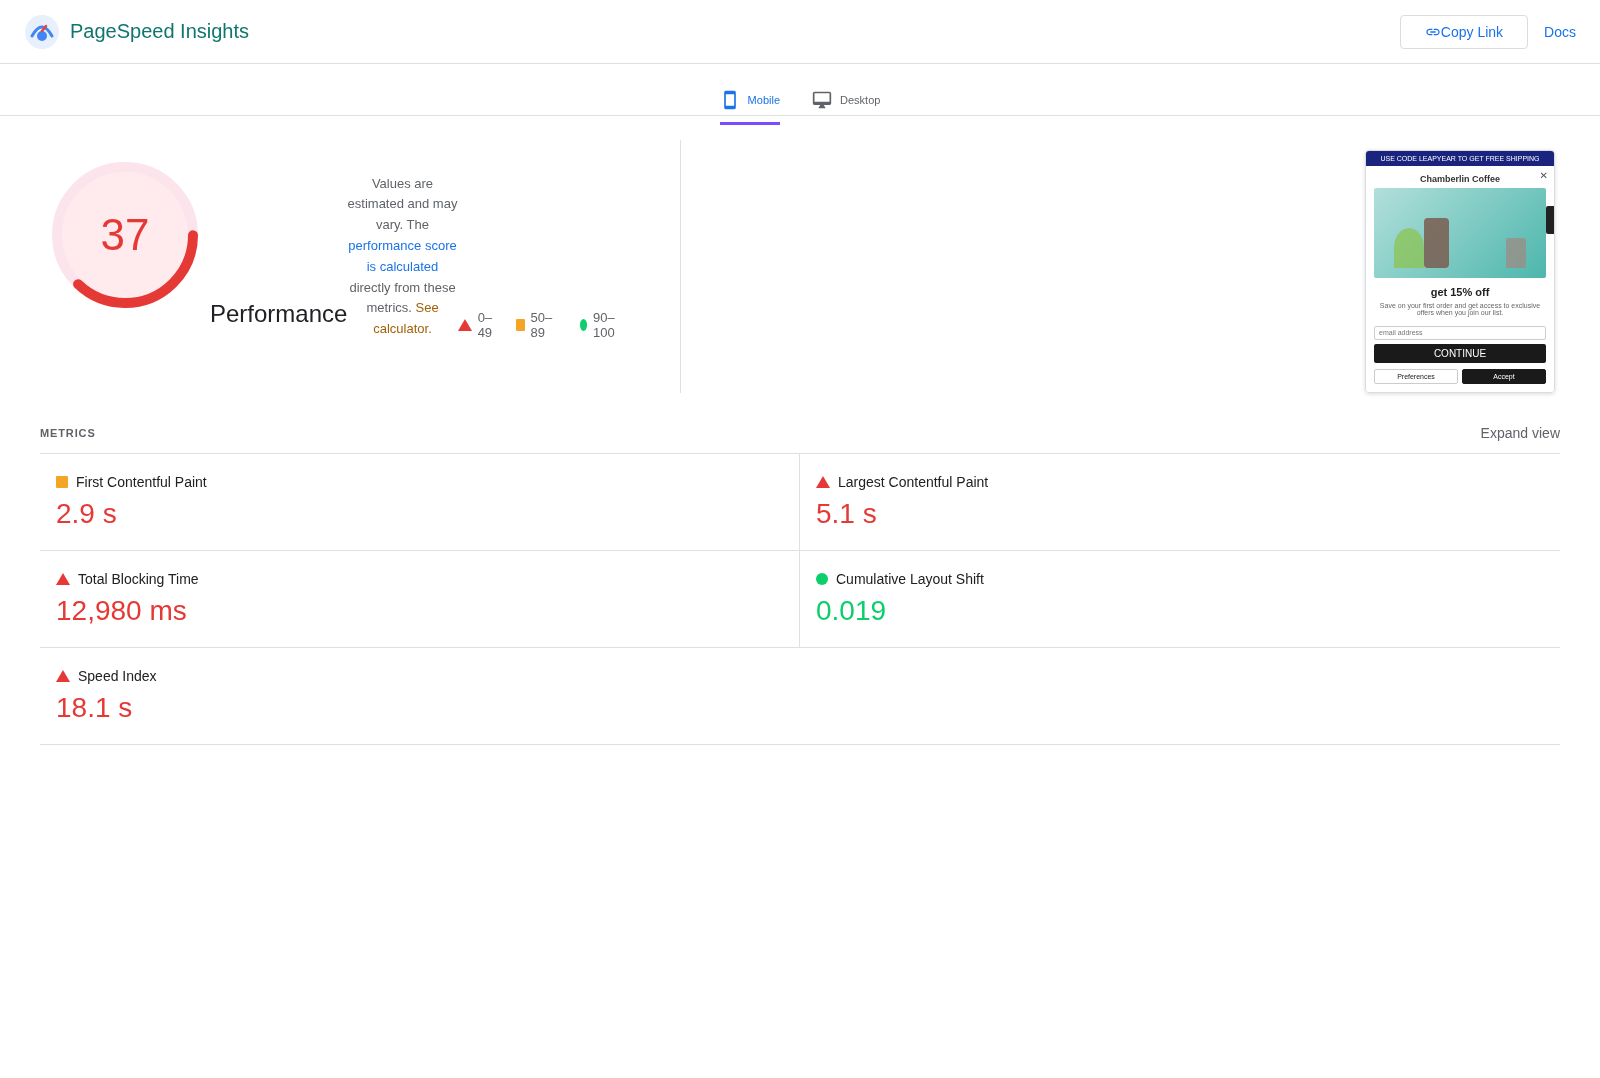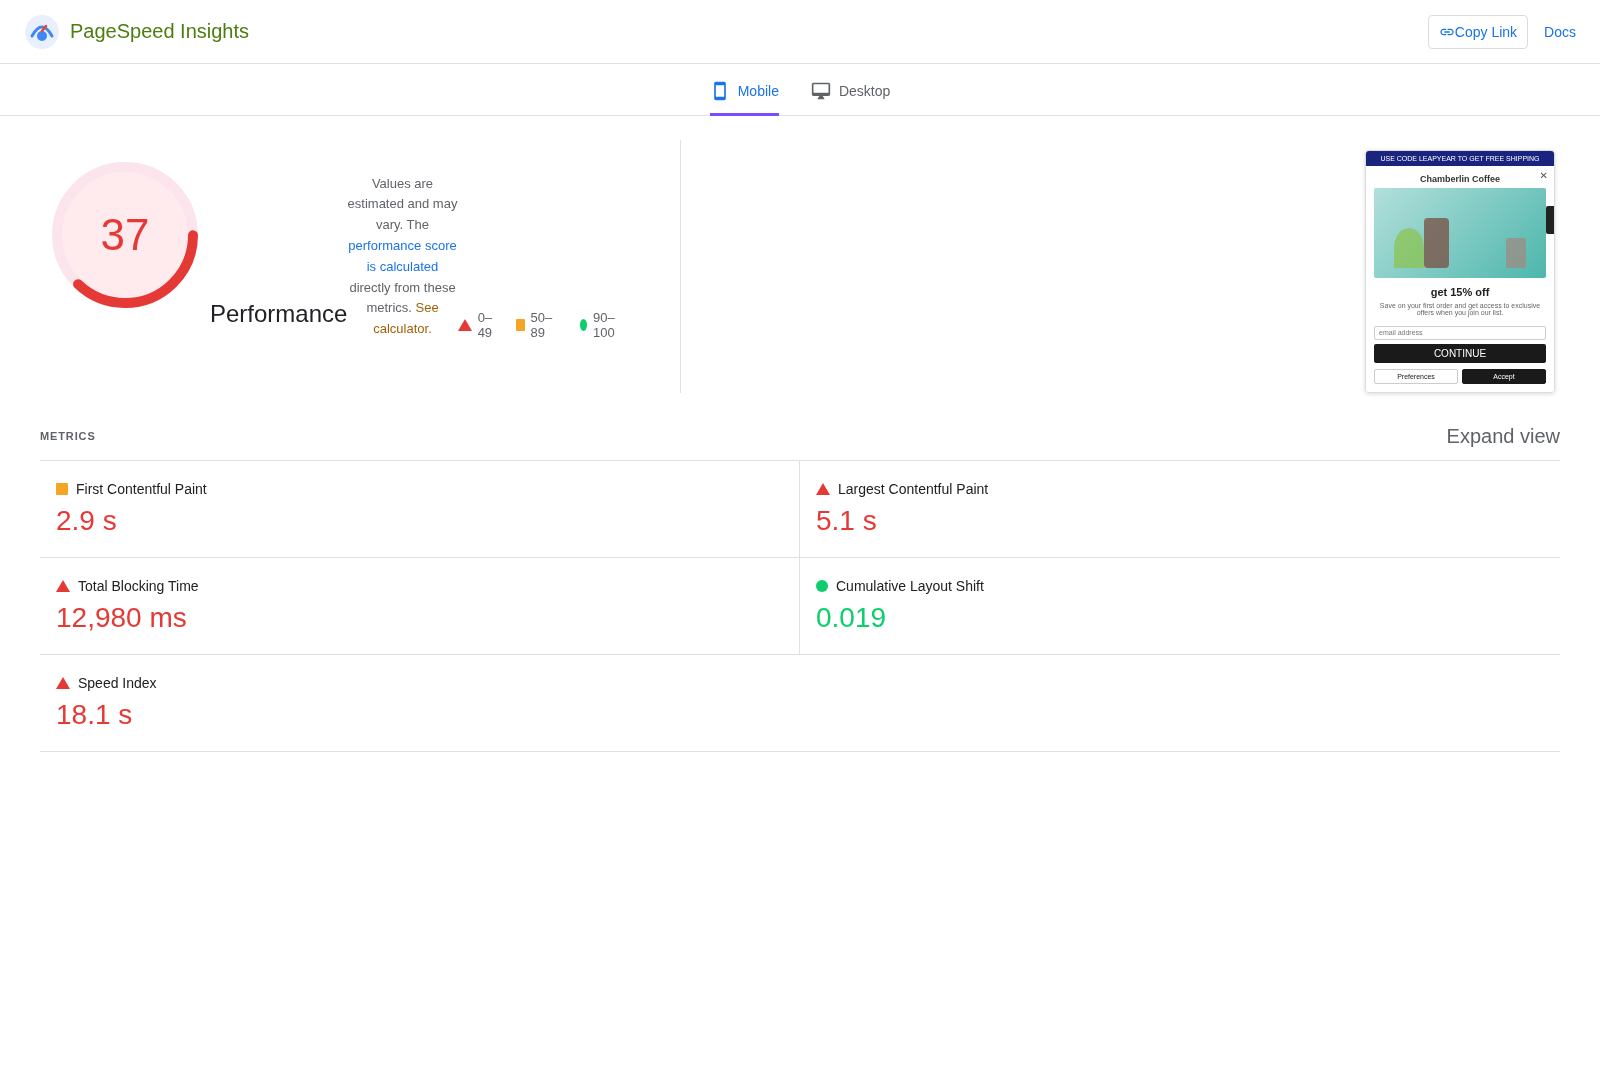--- a/index.html
+++ b/index.html
@@ -19,33 +19,33 @@
       align-items: center;
       gap: 10px;
     }
     .logo-icon {
       width: 36px;
       height: 36px;
     }
     .app-title {
       font-size: 20px;
       font-weight: 400;
-      color: #4d7c0f;
+      color: #0f766e;
     }
     .header-right {
       display: flex;
       align-items: center;
       gap: 16px;
     }
     .copy-link-btn {
       display: flex;
       align-items: flex-start;
       border: 1px solid #dadce0;
       border-radius: 4px;
-      padding: 8px 10px;
+      padding: 8px 24px;
       background: #fff;
       color: #1a73e8;
       font-size: 14px;
       cursor: pointer;
       font-weight: 500;
     }
     .docs-link {
       color: #1a73e8;
       font-size: 14px;
       font-weight: 500;
@@ -61,25 +61,25 @@
       gap: 32px;
       padding: 16px 0 0 0;
       border-bottom: 1px solid #e0e0e0;
     }
     .tab {
       display: flex;
       align-items: center;
       gap: 8px;
       padding-bottom: 12px;
       cursor: pointer;
-      font-size: 14px;
+      font-size: 11px;
       color: #5f6368;
       border-bottom: 3px solid transparent;
       position: relative;
-      top: 1px;
+      top: 10px;
     }
     .tab.active {
       color: #1a73e8;
       border-bottom: 3px solid #7c4dff;
     }
 
     
     .main {
       padding: 24px 40px;
     }
@@ -301,21 +301,21 @@
       margin-bottom: 12px;
     }
     .metrics-label {
       font-size: 11px;
       font-weight: 600;
       color: #5f6368;
       letter-spacing: 0.08em;
       text-transform: uppercase;
     }
     .expand-view {
-      font-size: 20px;
+      font-size: 14px;
       color: #5f6368;
       cursor: pointer;
     }
 
     .metrics-grid {
       display: grid;
       grid-template-columns: 1fr 1fr;
       gap: 0;
       border-top: 1px solid #e0e0e0;
     }

